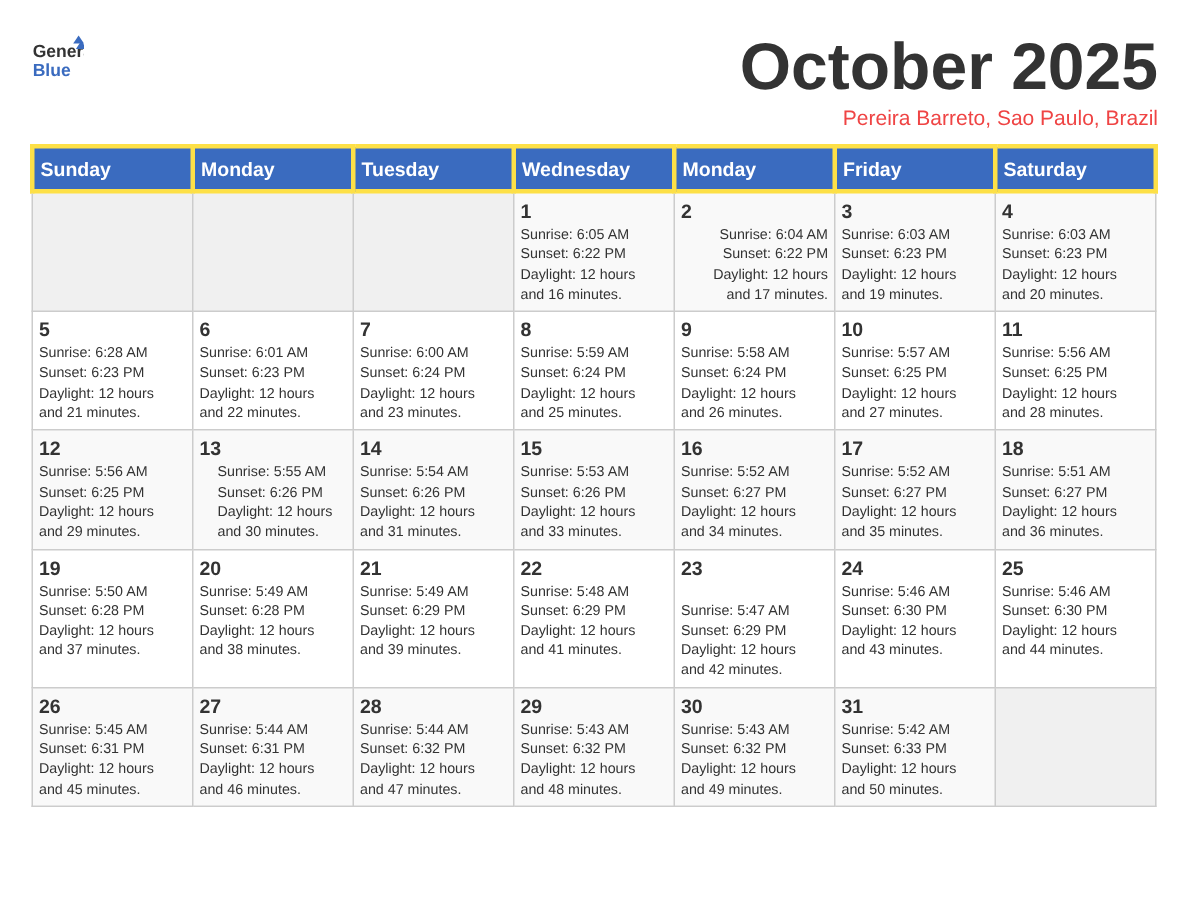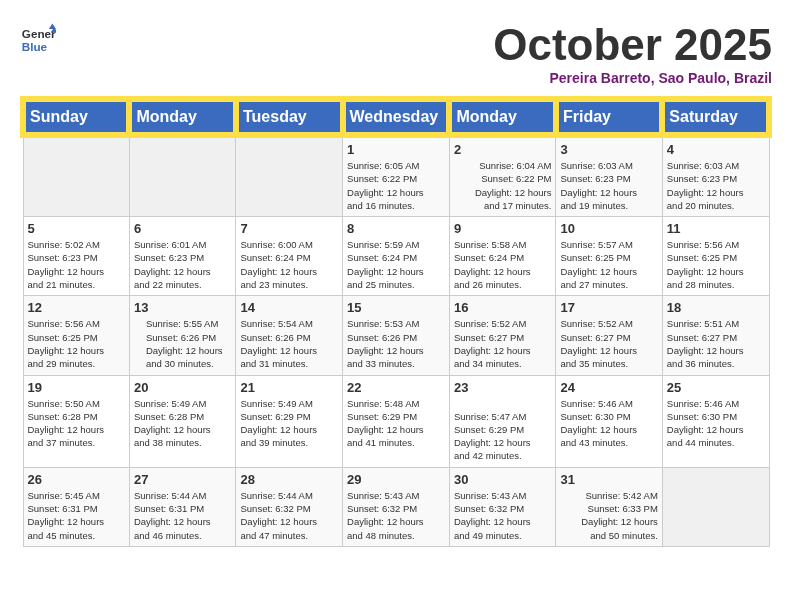--- a/index.html
+++ b/index.html
@@ -28,38 +28,37 @@
     .title-block {
       text-align: right;
     }
     .month-title {
       font-size: 44px;
       font-weight: bold;
       color: #333;
     }
     .location {
       font-size: 14px;
-      color: #701a75;
-      font-weight: bold;
+      color: #ef4444;
     }
     table {
       width: 100%;
       border-collapse: collapse;
       font-size: 10px;
     }
     thead tr {
       background-color: #3a6bbf;
       color: white;
     }
     thead th {
       padding: 6px 4px;
       text-align: left;
-      font-size: 16px;
+      font-size: 13px;
       font-weight: bold;
-      border: 6px solid #fde047;
+      border: 3px solid #fde047;
     }
     tbody td {
       vertical-align: top;
       border: 1px solid #ccc;
       padding: 4px;
       width: 107px;
       min-height: 80px;
       background: #fff;
     }
     tbody tr:nth-child(odd) td {
@@ -141,21 +140,21 @@
           <span class="day-num">4</span>
           <div class="day-info" style="white-space: pre-line;">Sunrise: 6:03 AM
 Sunset: 6:23 PM
 Daylight: 12 hours
 and 20 minutes.</div>
         </td>
       </tr>
       <tr>
         <td>
           <span class="day-num">5</span>
-          <div class="day-info" style="white-space: pre-line;">Sunrise: 5:02 AM
+          <div class="day-info" style="white-space: pre-line;">Sunrise: 6:28 AM
 Sunset: 6:23 PM
 Daylight: 12 hours
 and 21 minutes.</div>
         </td>
         <td>
           <span class="day-num">6</span>
           <div class="day-info" style="white-space: pre-line;">Sunrise: 6:01 AM
 Sunset: 6:23 PM
 Daylight: 12 hours
 and 22 minutes.</div>
@@ -329,21 +328,21 @@
         </td>
         <td>
           <span class="day-num">30</span>
           <div class="day-info" style="white-space: pre-line;">Sunrise: 5:43 AM
 Sunset: 6:32 PM
 Daylight: 12 hours
 and 49 minutes.</div>
         </td>
         <td>
           <span class="day-num">31</span>
-          <div class="day-info" style="white-space: pre-line; text-align: right;">Sunrise: 5:42 AM
+          <div class="day-info" style="white-space: pre-line;">Sunrise: 5:42 AM
 Sunset: 6:33 PM
 Daylight: 12 hours
 and 50 minutes.</div>
         </td>
         <td class="empty"></td>
       </tr>
     </tbody>
 </table>
 
 </body></html>

